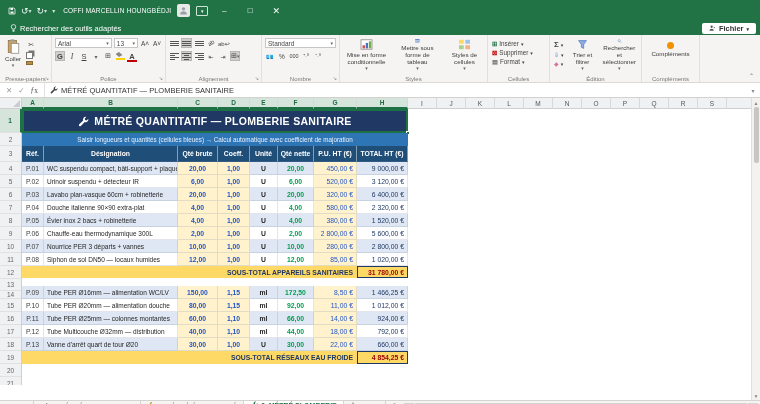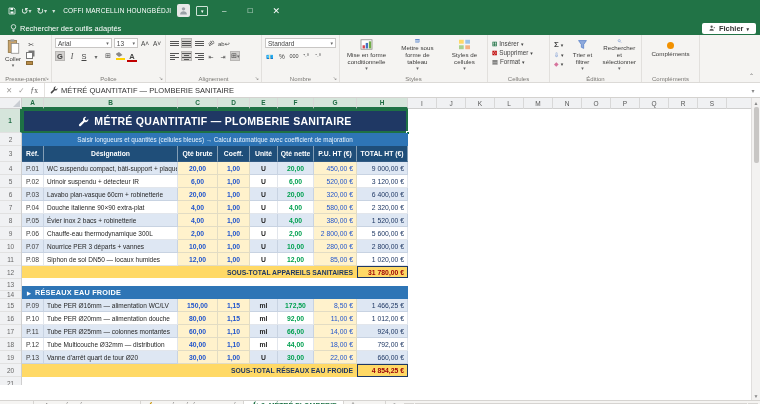--- a/index.html
+++ b/index.html
@@ -573,24 +573,20 @@
           <div class="cell c-e txt-unit">U</div>
           <div class="cell c-f txt-green">12,00</div>
           <div class="cell c-g bg-input txt-blue2">85,00 €</div>
           <div class="cell c-h txt-total">1 020,00 €</div>
         </div>
         <div class="grow row-subtotal" style="height: 12px;">
           <div class="lab">SOUS-TOTAL APPAREILS SANITAIRES</div>
           <div class="amt">31 780,00 €</div>
         </div>
         <div class="grow row-blank" style="height: 8px;"></div>
-        <div class="grow row-section" style="height: 13px; width: 386px;">
-          <div class="tri">▶</div>
-          <div>RÉSEAUX EAU FROIDE</div>
-        </div>
         <div class="grow row-data" style="height: 13px;">
           <div class="cell c-a bg-alt">P.09</div>
           <div class="cell c-b bg-alt">Tube PER Ø16mm — alimentation WC/LV</div>
           <div class="cell c-c bg-input txt-blue">150,00</div>
           <div class="cell c-d bg-input txt-blue">1,15</div>
           <div class="cell c-e bg-alt txt-unit">ml</div>
           <div class="cell c-f bg-alt txt-green">172,50</div>
           <div class="cell c-g bg-input txt-blue2">8,50 €</div>
           <div class="cell c-h bg-alt txt-total">1 466,25 €</div>
         </div>

